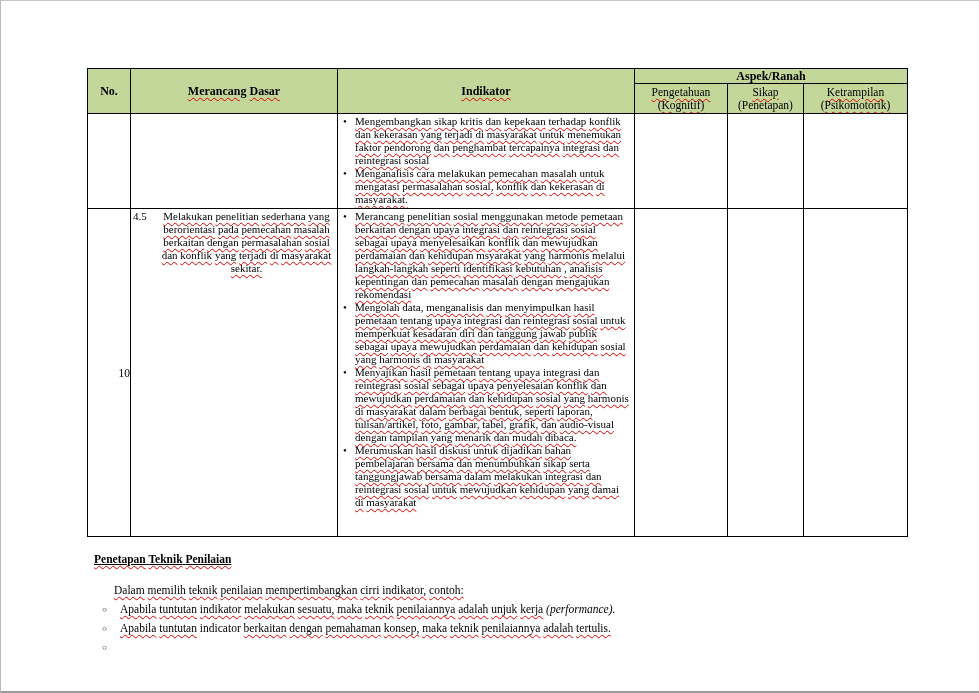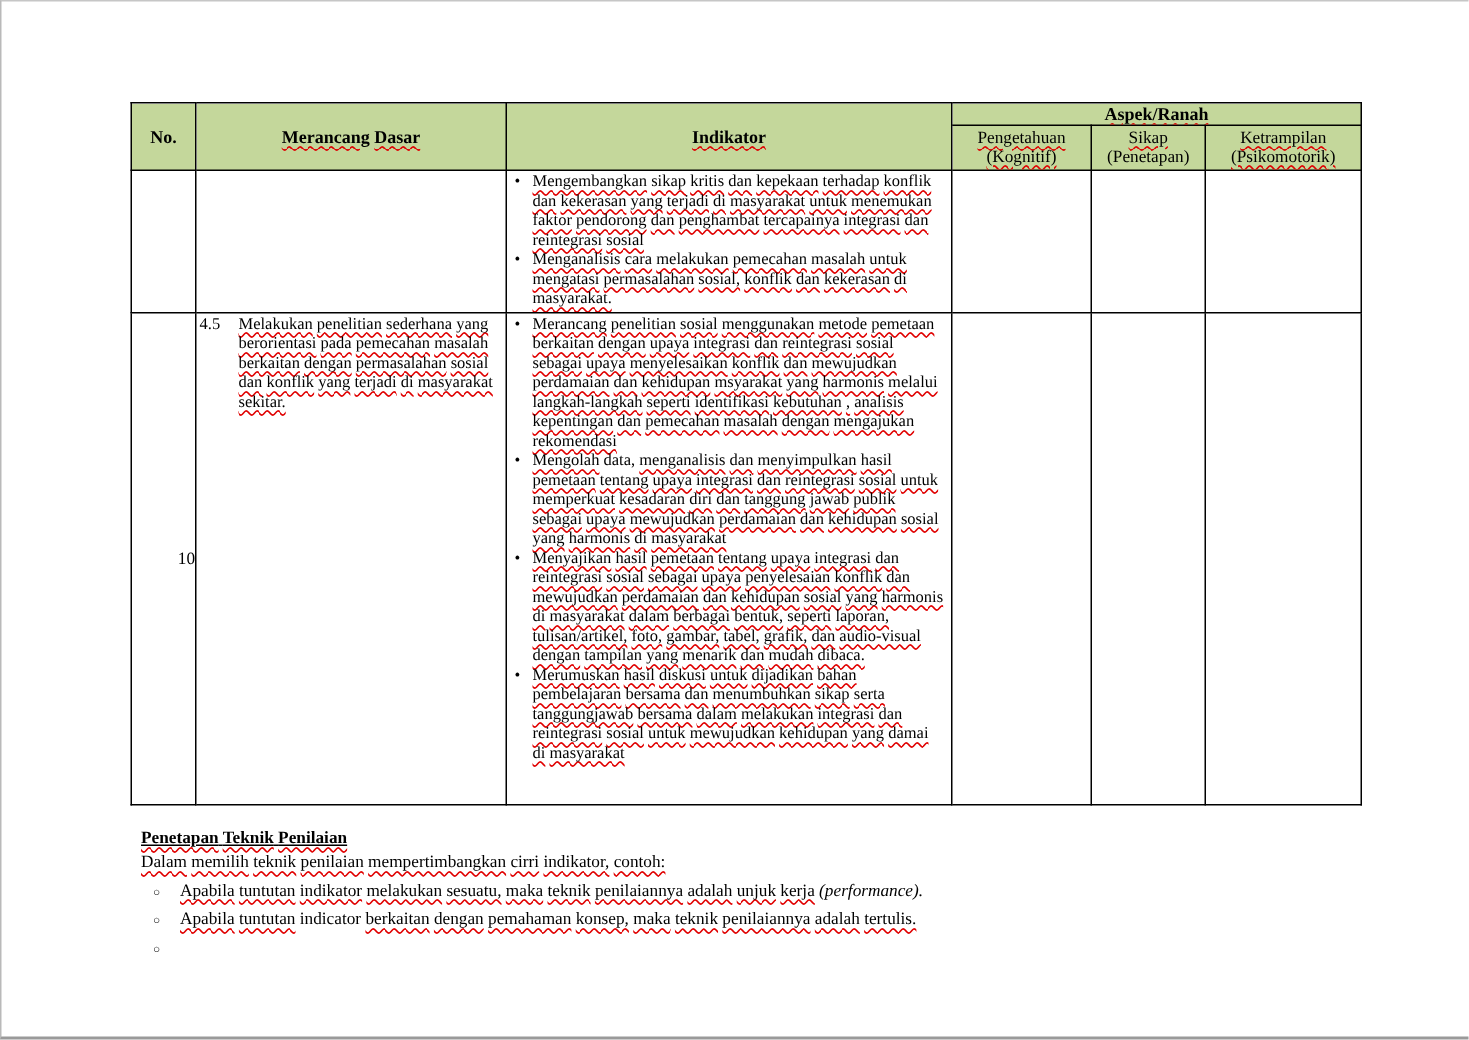--- a/index.html
+++ b/index.html
@@ -49,21 +49,21 @@
   td.no-cell {
     text-align: right;
     vertical-align: middle;
     font-size: 11.5px;
   }
   td.kd-cell { padding: 1px 3px 0 2px; font-size: 11px; line-height: 13px; }
   td.ind-cell { padding: 1px 4px 0 5px; font-size: 11px; line-height: 13px; }
 
   .kd-wrap { display: flex; }
   .kd-num { width: 26px; flex: 0 0 26px; }
-  .kd-text { flex: 1; }
+  .kd-text { flex: 1; text-align: center; }
 
   .bullet-item { display: flex; }
   .bullet-dot { width: 12px; flex: 0 0 12px; text-align: left; }
   .bullet-text { flex: 1; }
 
   
   .wd {
     text-decoration-line: underline;
     text-decoration-style: wavy;
     text-decoration-color: #e00000;
@@ -77,24 +77,24 @@
     margin-top: 15px;
     margin-left: 7px;
     font-size: 11.5px;
     line-height: 15px;
     width: 780px;
   }
   .f-heading {
     font-weight: bold;
     text-decoration: underline;
     text-decoration-thickness: 1px;
-    margin-bottom: 1px;
+    margin-bottom: 16px;
     font-family: Liberation Serif, serif;
   }
-  .f-intro { margin-bottom: 2px; }
+  .f-intro { margin-bottom: 2px; margin-left: 20px; }
   .f-item { display: flex; margin-top: 4px; padding-left: 8px; }
   .f-marker {
     width: 10px; flex: 0 0 10px;
     font-size: 8px; line-height: 15px;
     margin-right: 8px;
   }
 </style>
 </head>
 <body>
 

